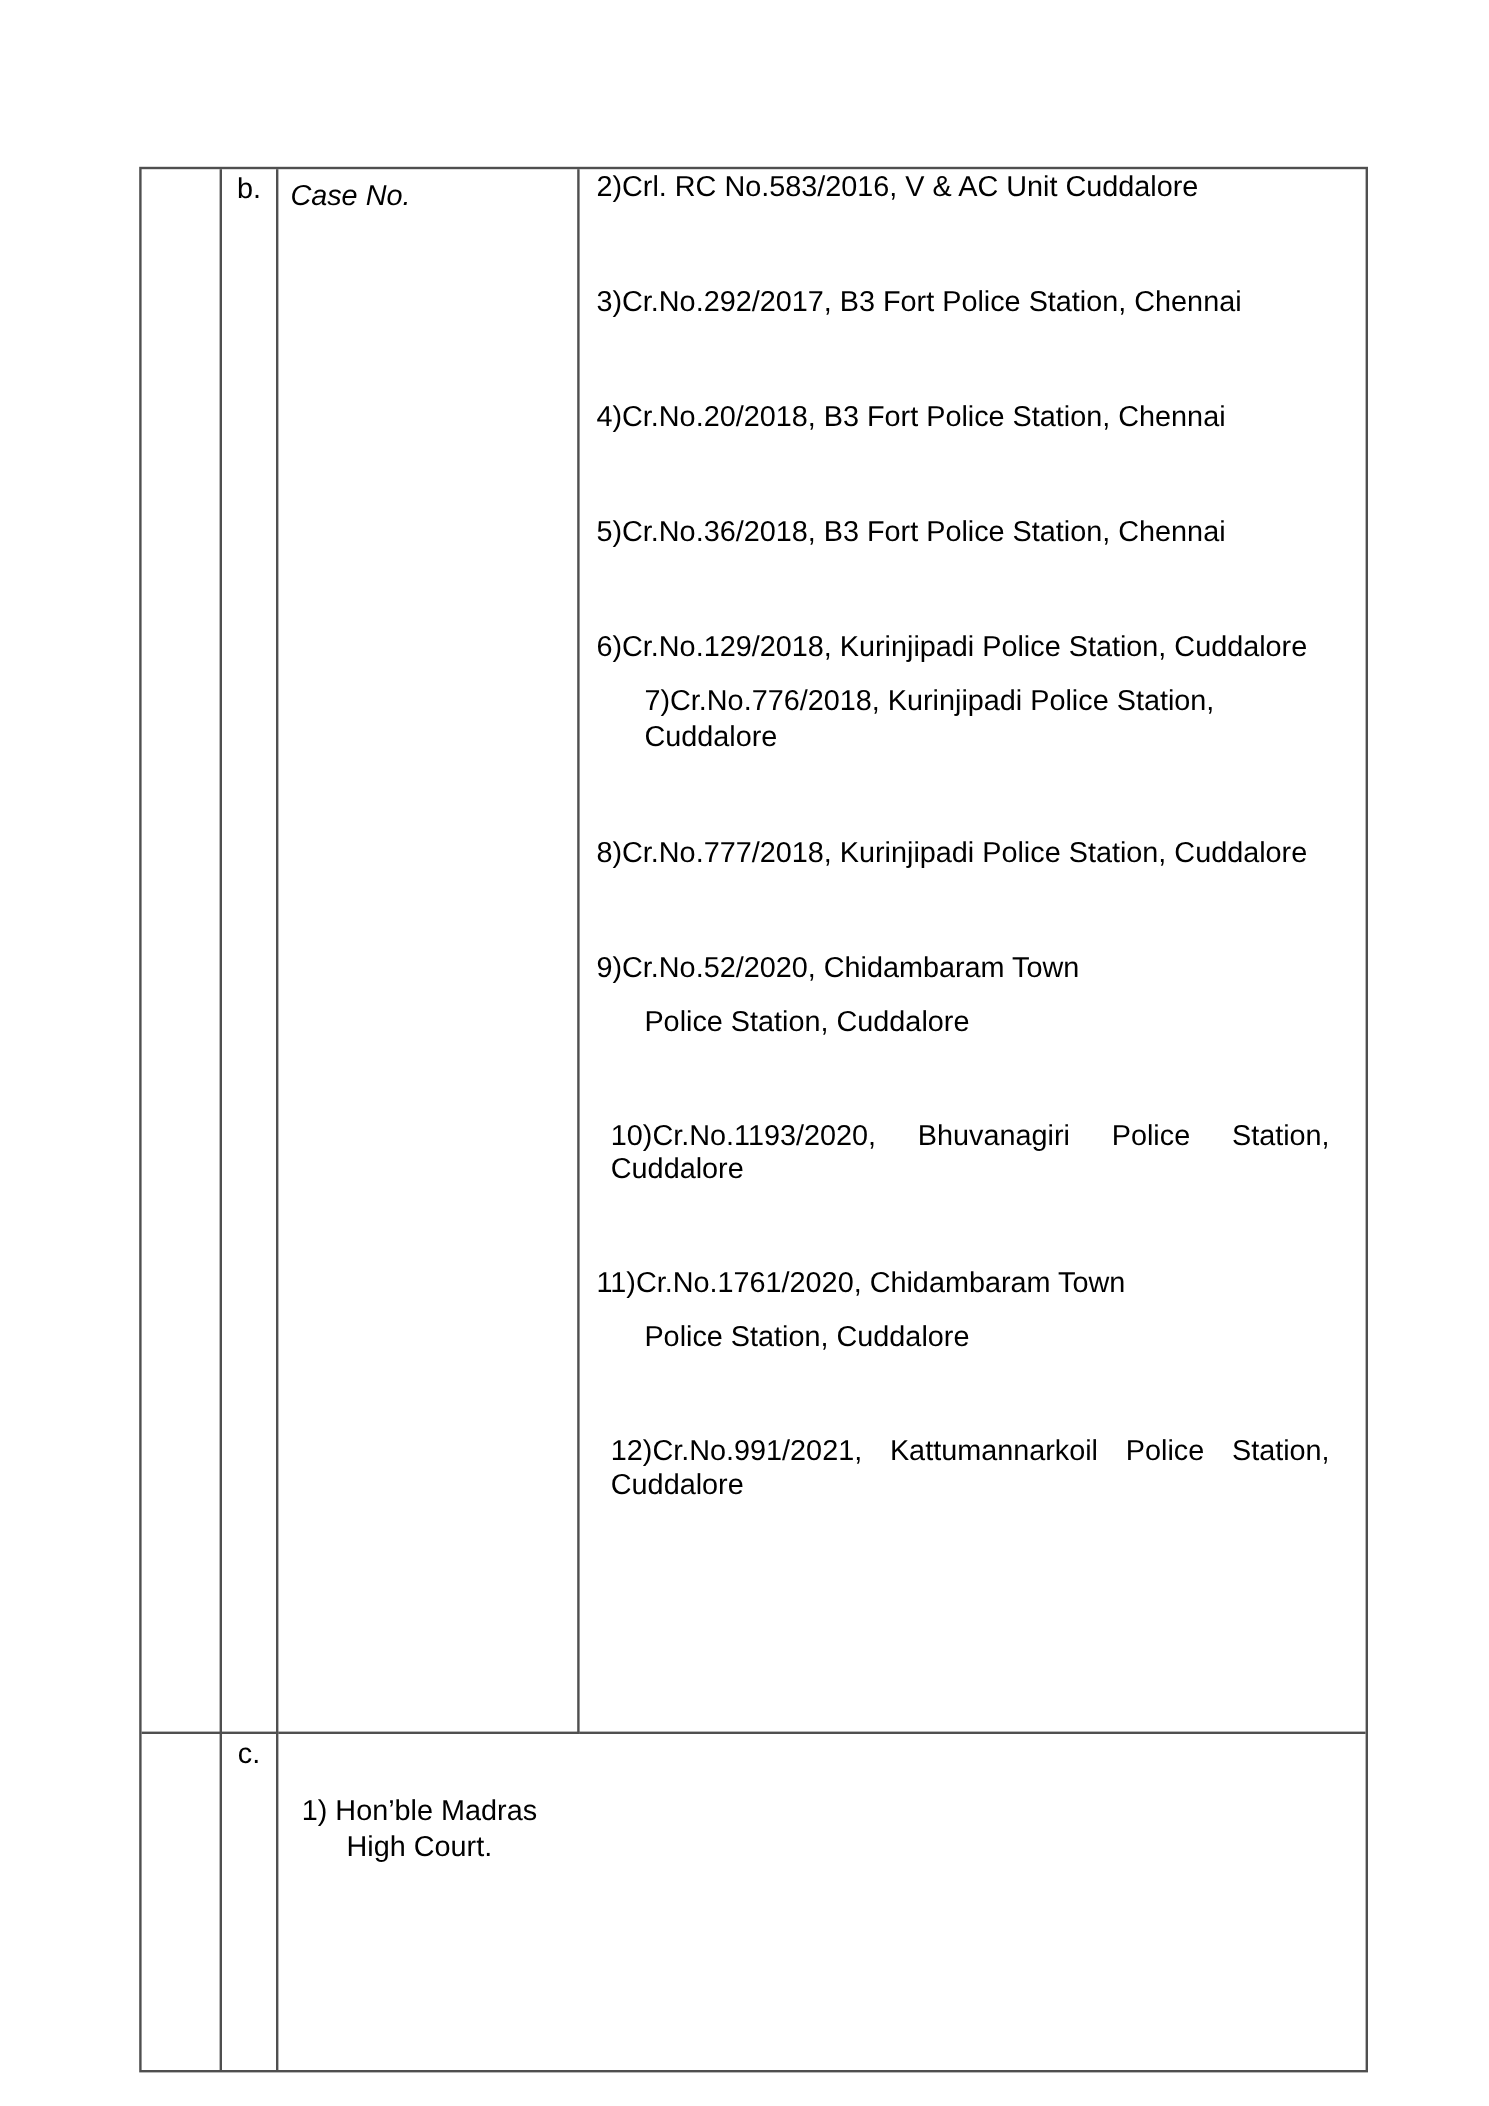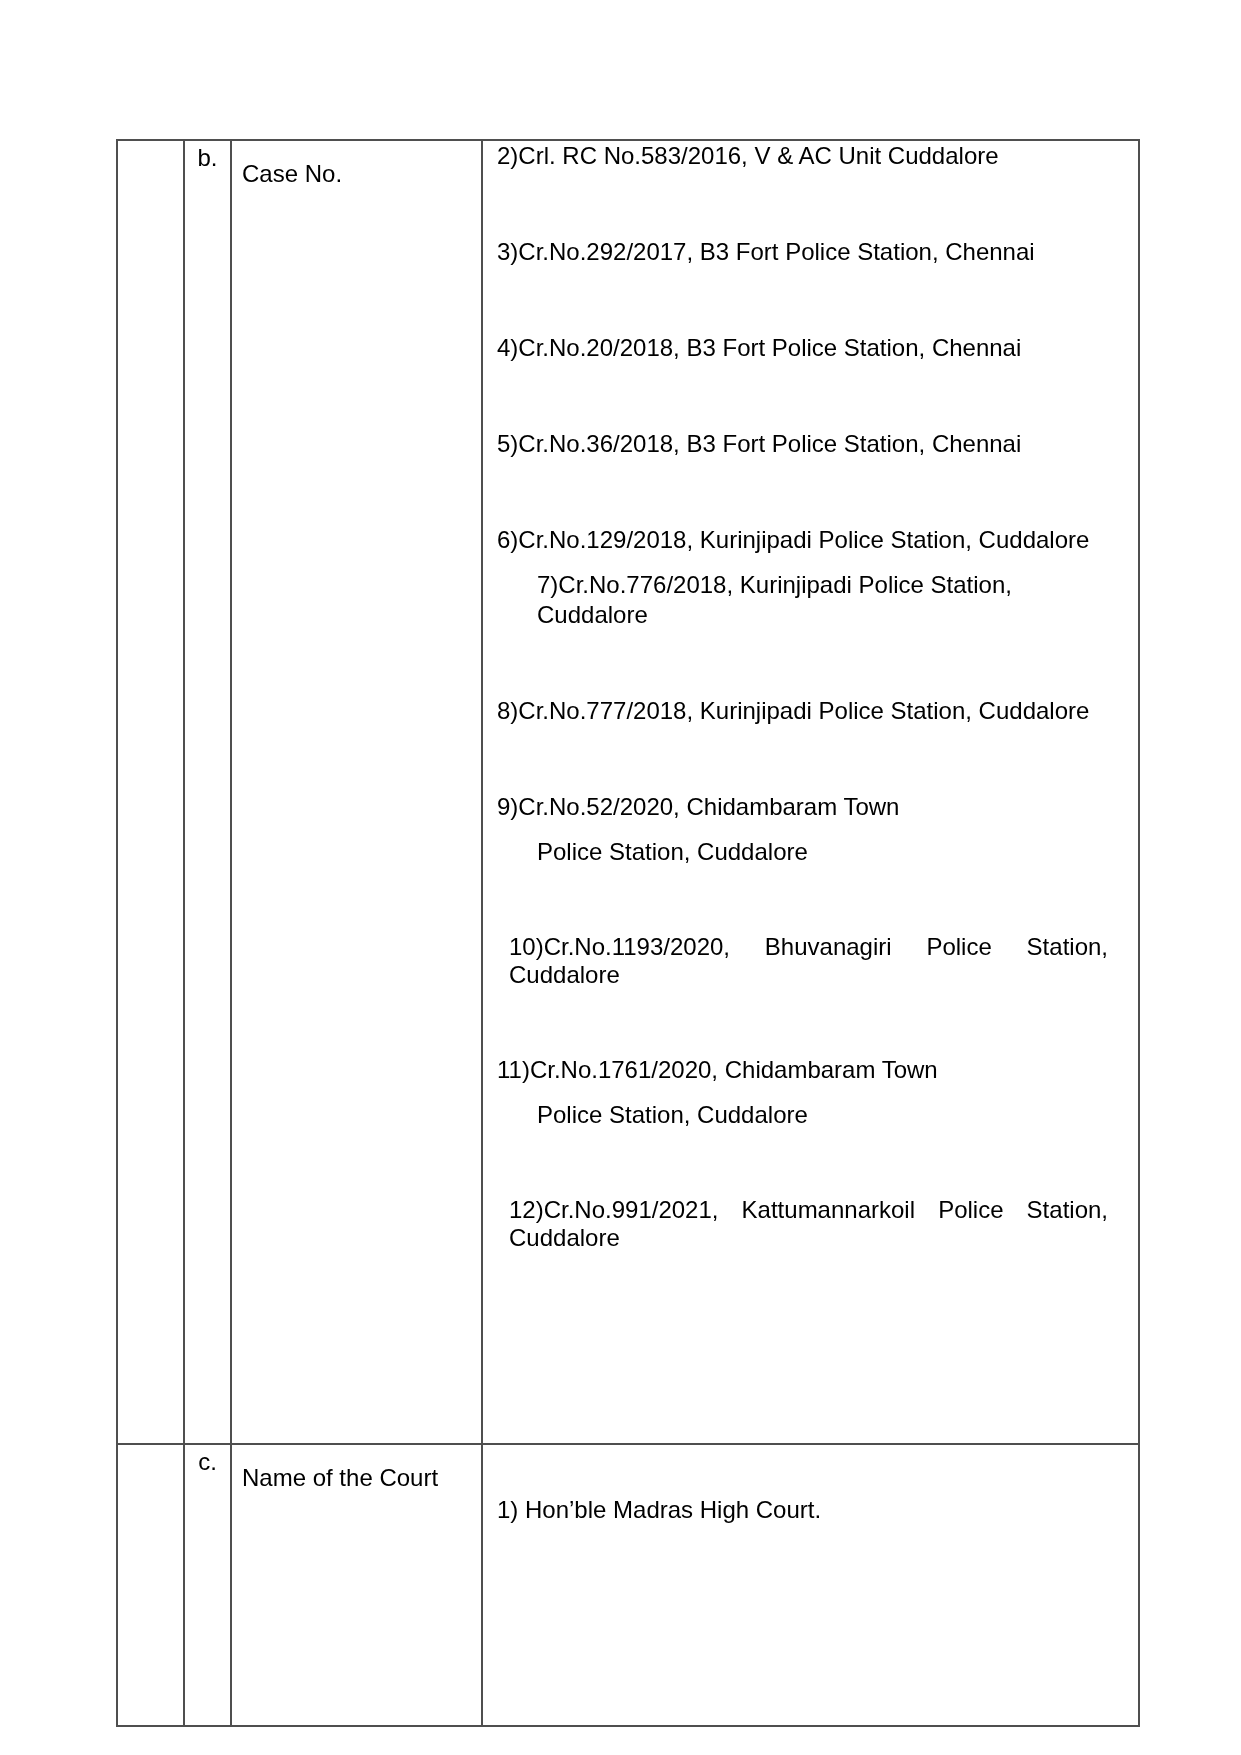--- a/index.html
+++ b/index.html
@@ -35,37 +35,38 @@
   }
   .v  { border-right: 2px solid #4f4f4f; }
   .hb { border-bottom: 2px solid #4f4f4f; }
 
   .letter-cell {
     text-align: center;
     padding-top: 2px;
     line-height: 30px;
   }
   .label-cell {
-    padding: 18px 8px 0 10px;
+    padding: 8px 8px 0 10px;
     line-height: 30px;
+    font-style: italic;
   }
   .content-cell {
     padding: 0 30px 0 14px;
   }
 
   .case-group { margin-bottom: 66px; }
   .case-line  { line-height: 30px; white-space: normal; }
   .case-line.spaced { margin-top: 15px; margin-left: 40px; }
   .case-group.tight .case-line {
     line-height: 28px;
     text-align: justify;
     margin-left: 12px;
   }
 
-  .court-cell { padding-top: 50px; }
+  .court-cell { padding-top: 50px; text-align: center; }
   .court-line { line-height: 30px; margin-bottom: 65px; }
 </style>
 </head>
 <body>
 
 <div class="doc-table">
 
   <div class="cell v hb"></div>
   <div class="cell v hb letter-cell">b.</div>
   <div class="cell v hb label-cell">Case No.</div>
@@ -100,18 +101,17 @@
         <div class="case-line">11)Cr.No.1761/2020, Chidambaram Town</div>
         <div class="case-line spaced">Police Station, Cuddalore</div>
       </div>
       <div class="case-group tight">
         <div class="case-line">12)Cr.No.991/2021, Kattumannarkoil Police Station, Cuddalore</div>
       </div>
     </div>
 
   <div class="cell v"></div>
   <div class="cell v letter-cell">c.</div>
-  <div class="cell v label-cell">Name of the Court</div>
   <div class="cell content-cell court-cell">
       <div class="court-line">1) Hon’ble Madras High Court.</div>
     </div>
 
 </div>
 
 </body></html>

